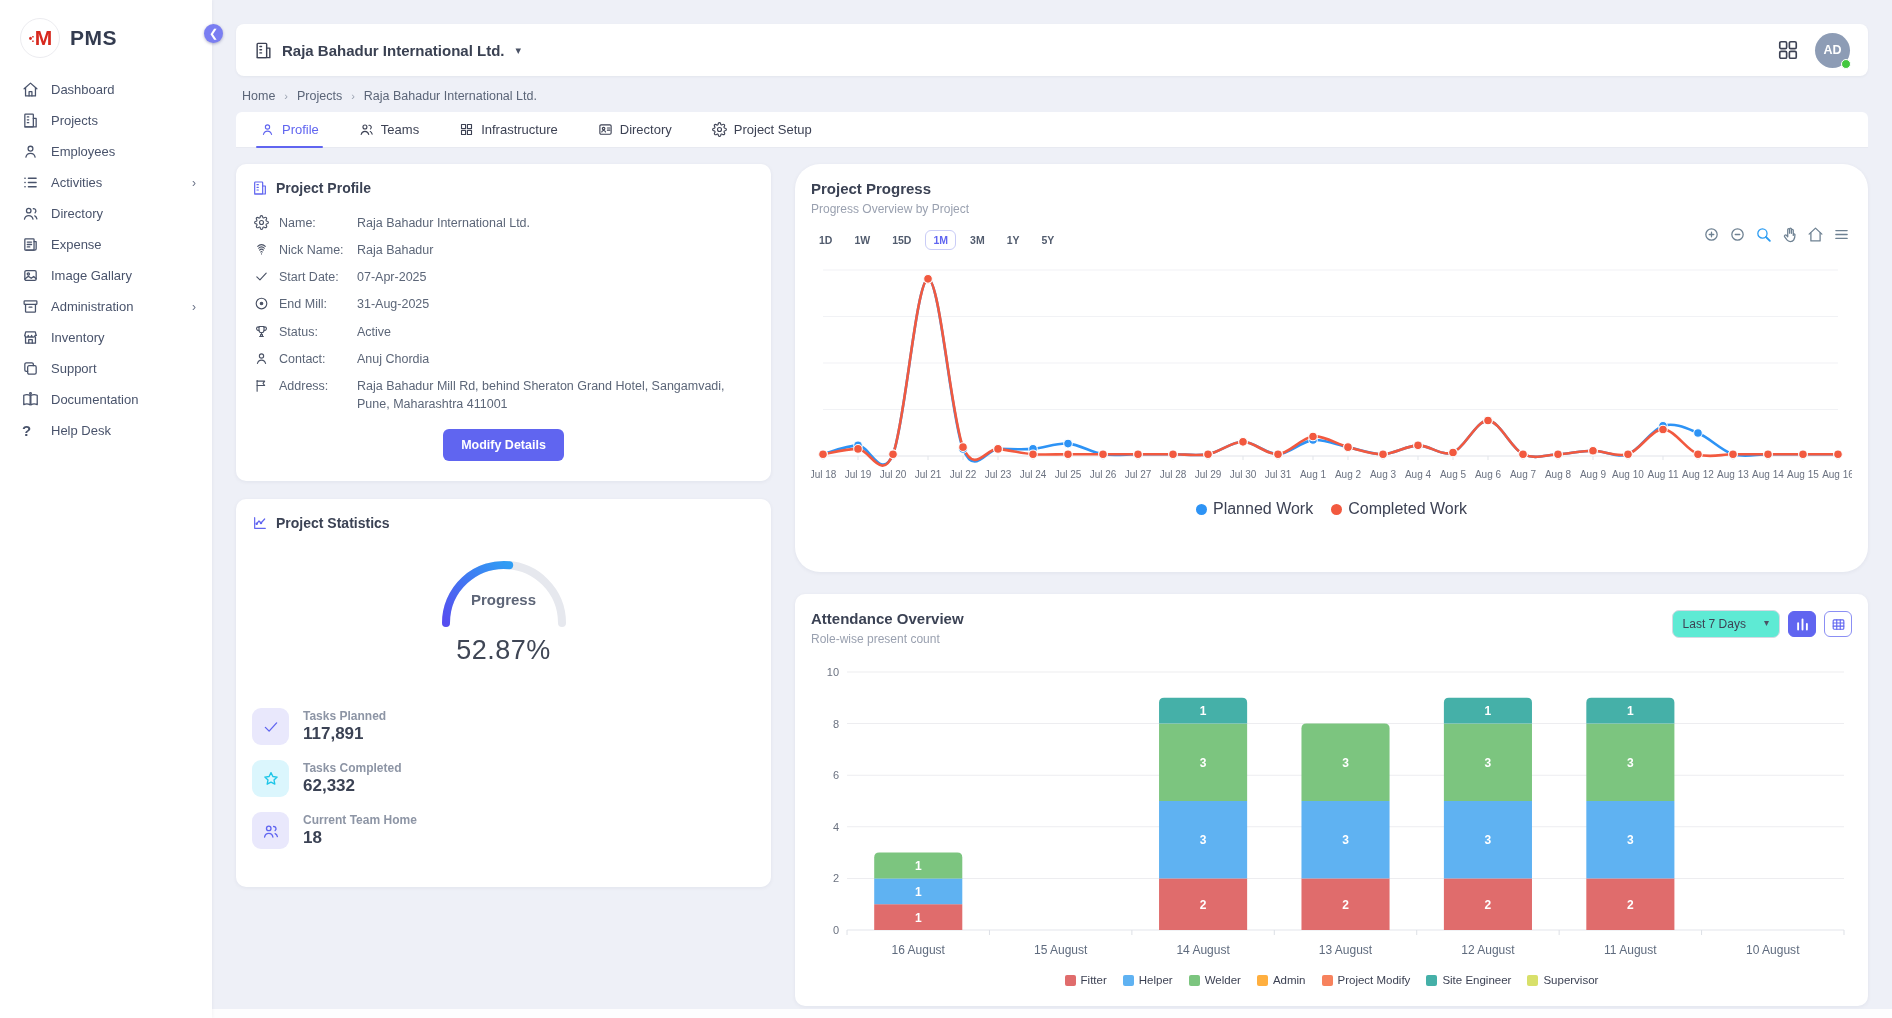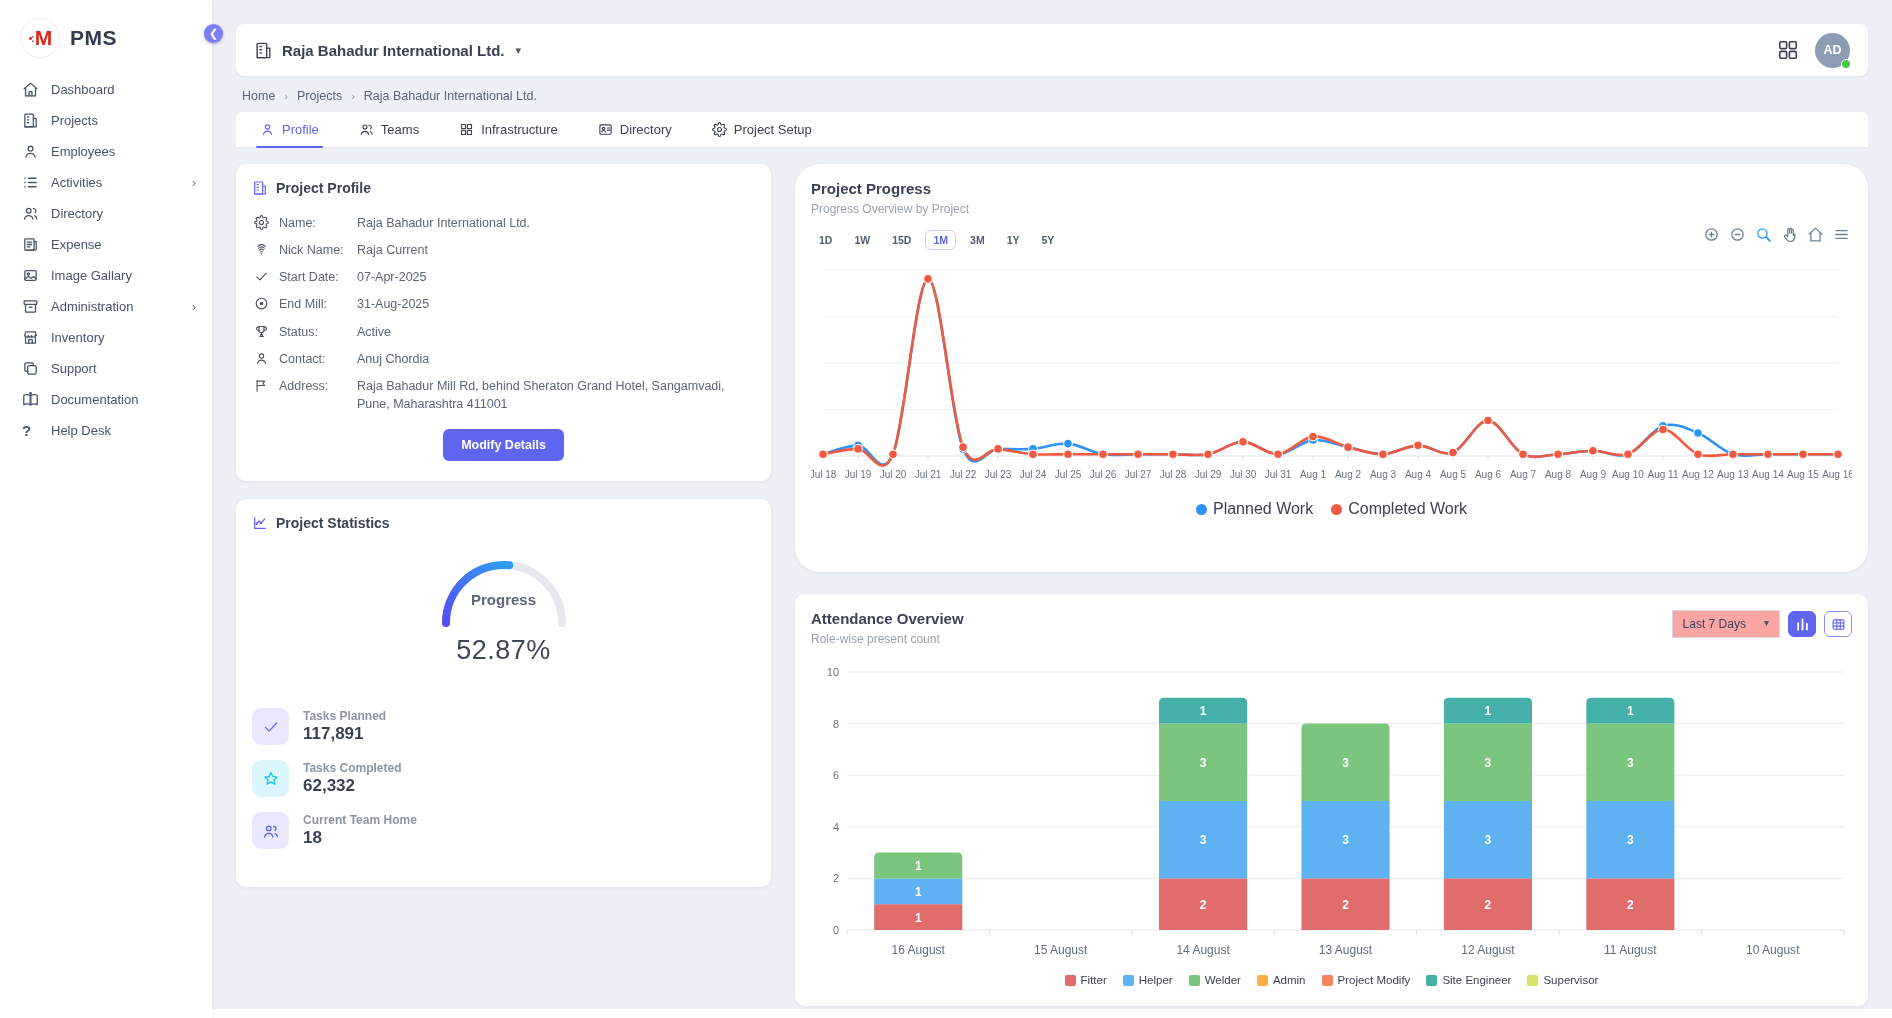--- a/index.html
+++ b/index.html
@@ -80,21 +80,21 @@
   .chart-toolbar .ti { width:17px; height:17px; display:inline-flex; cursor:pointer; }
   .chart-toolbar svg { width:17px; height:17px; }
   .ti.active-tool { color:#2b9cf2; }
   .line-legend { display:flex; justify-content:center; gap:18px; margin-top:2px; }
   .lg-item { display:flex; align-items:center; gap:6px; font-size:16px; color:#3d4254; cursor:pointer; }
   .lg-dot { width:11px; height:11px; border-radius:50%; }
 
   
   .attendance-card { margin-top:22px; min-height:412px; position:relative; }
   .att-tools { position:absolute; right:16px; top:16px; display:flex; align-items:center; gap:8px; }
-  .select-box { display:flex; align-items:flex-start; gap:18px; border:1px solid #d5d9e2; border-radius:0; padding:6px 10px; font-size:12px; color:#3d4254; cursor:pointer; background:#fca5a5; }
+  .select-box { display:flex; align-items:flex-start; gap:18px; border:1px solid #d5d9e2; border-radius:7px; padding:6px 10px; font-size:12px; color:#3d4254; cursor:pointer; background:#5eead4; }
   .icon-btn { width:28px; height:26px; border-radius:6px; display:flex; align-items:center; justify-content:center; cursor:pointer; }
   .icon-btn svg { width:15px; height:15px; }
   .icon-btn.primary { background:#6065f0; color:#fff; border:1px solid #6065f0; }
   .icon-btn.ghost { background:#fff; color:#6065f0; border:1px solid #8b8ff4; }
   .bar-legend { display:flex; justify-content:center; gap:16px; margin-top:4px; flex-wrap:wrap; }
   .blg-item { display:flex; align-items:center; gap:5px; font-size:11.5px; color:#3d4254; cursor:pointer; }
   .blg-sq { width:11px; height:11px; border-radius:2px; }
 
   .footer { text-align:right; padding:9px 240px 0 0; font-size:11.5px; color:#8a92a3; }
   .footer .f-link { color:#6065f0; font-weight:600; cursor:pointer; }
@@ -356,21 +356,21 @@
                 <span class="pi">
                   <svg viewBox="0 0 24 24" fill="none" stroke="currentColor" stroke-width="1.8" stroke-linecap="round" stroke-linejoin="round">
                     <path d="M6 7a8 8 0 0 1 12 0"></path>
                     <path d="M7.5 10a5.8 5.8 0 0 1 9 0"></path>
                     <path d="M9 13a3.6 3.6 0 0 1 6 0"></path>
                     <path d="M10.8 16a1.6 1.6 0 0 1 2.4 0"></path>
                     <path d="M12 19v.01"></path>
                   </svg>
                 </span>
                 <span class="pf-label">Nick Name:</span>
-                <span class="pf-value">Raja Current</span>
+                <span class="pf-value">Raja Bahadur</span>
               </div>
               <div class="pf-row">
                 <span class="pi">
                   <svg viewBox="0 0 24 24" fill="none" stroke="currentColor" stroke-width="1.8" stroke-linecap="round" stroke-linejoin="round">
                     <path d="M4.5 12.5l5 5L19.5 6.5"></path>
                   </svg>
                 </span>
                 <span class="pf-label">Start Date:</span>
                 <span class="pf-value">07-Apr-2025</span>
               </div>

